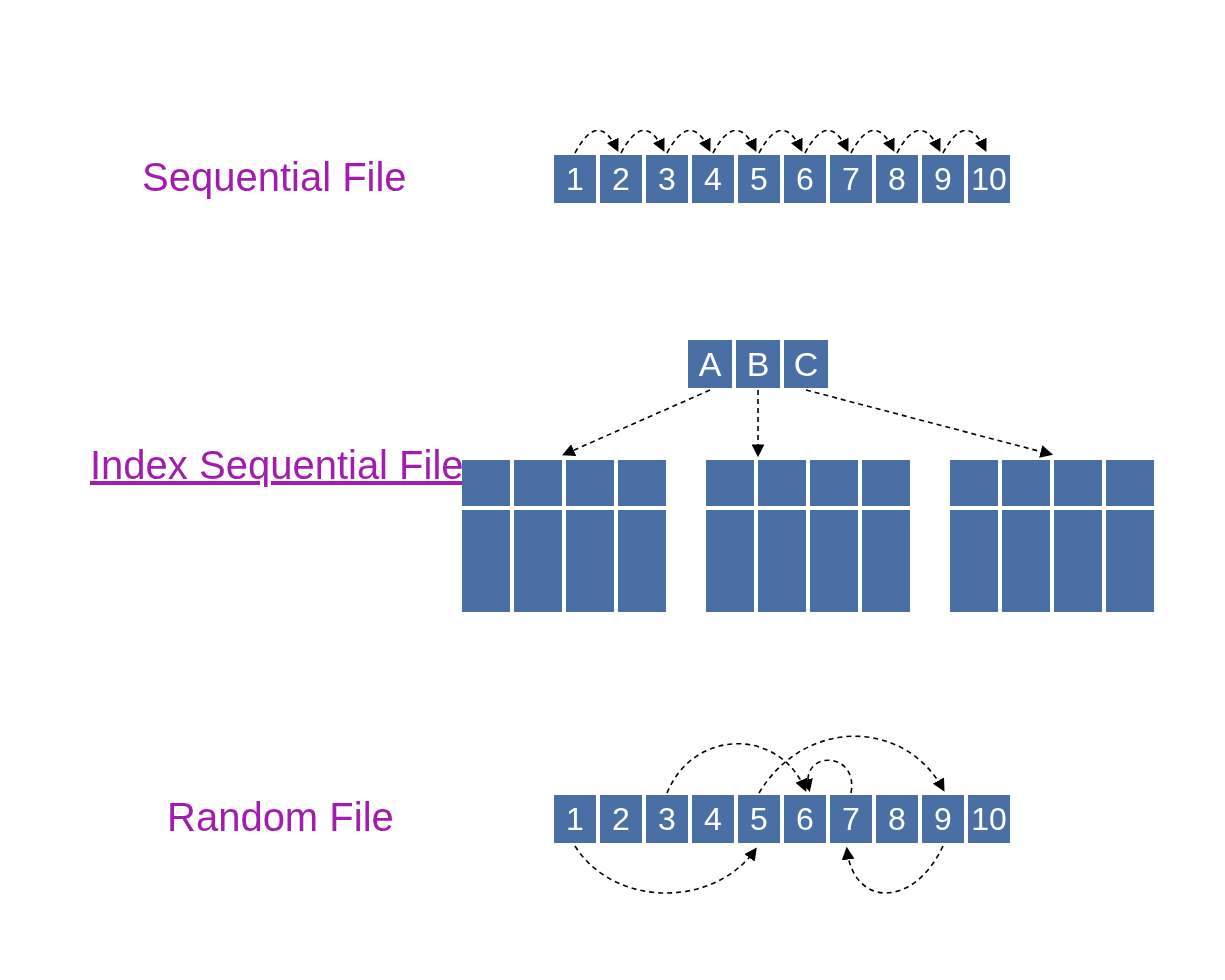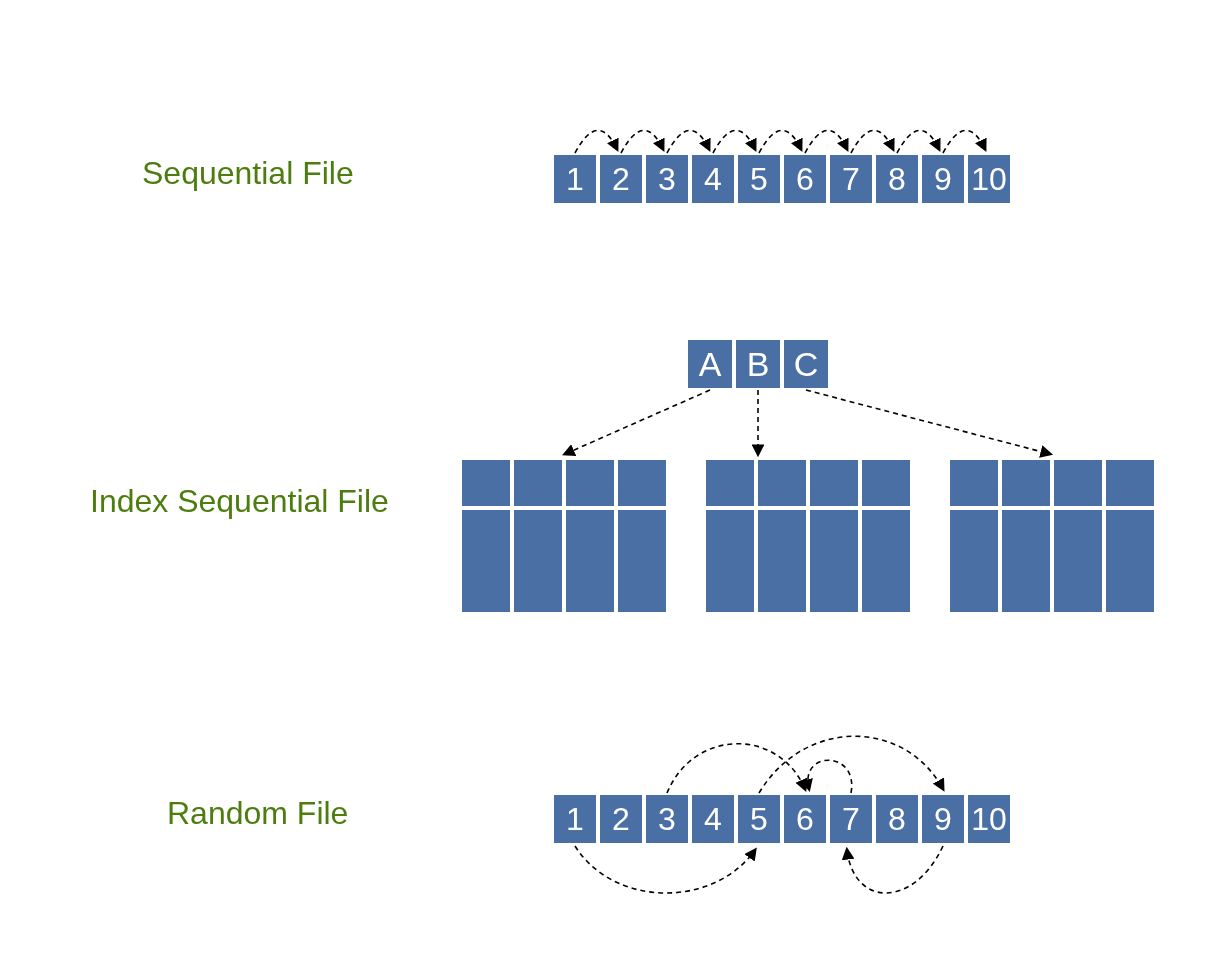--- a/index.html
+++ b/index.html
@@ -4,23 +4,23 @@
   <style>
     * { box-sizing: border-box; margin: 0; padding: 0; }
     body {
       width: 1225px;
       height: 980px;
       background: #ffffff;
       font-family: -apple-system, BlinkMacSystemFont, "Segoe UI", Arial, sans-serif;
       position: relative;
     }
     .label {
-      font-size: 32px;
+      font-size: 40px;
       font-weight: 400;
-      color: #4d7c0f;
+      color: #a21caf;
       position: absolute;
     }
     .cell-row {
       display: flex;
       gap: 4px;
     }
     .cell {
       width: 42px;
       height: 48px;
       background: #4a6fa5;
@@ -79,21 +79,21 @@
     <path d="M 113 48 Q 136 5 155 44" marker-end="url(#ah1)"></path>
     <path d="M 159 48 Q 182 5 201 44" marker-end="url(#ah1)"></path>
     <path d="M 205 48 Q 228 5 247 44" marker-end="url(#ah1)"></path>
     <path d="M 251 48 Q 274 5 293 44" marker-end="url(#ah1)"></path>
     <path d="M 297 48 Q 320 5 339 44" marker-end="url(#ah1)"></path>
     <path d="M 343 48 Q 366 5 385 44" marker-end="url(#ah1)"></path>
     <path d="M 389 48 Q 412 5 431 44" marker-end="url(#ah1)"></path>
   </g>
 </svg>
 
-<div class="label" style="left:90px; top:483px;">Index Sequential File</div>
+<div class="label" style="left:90px; top:443px;text-decoration:underline;">Index Sequential File</div>
 
 <div class="idx-row" style="position:absolute; left:688px; top:340px;">
   <div class="idx-cell">A</div>
   <div class="idx-cell">B</div>
   <div class="idx-cell">C</div>
 </div>
 
 <svg class="arrows" style="left:460px; top:388px;" width="700" height="74">
   <defs>
     <marker id="ah2" markerWidth="8" markerHeight="8" refX="6" refY="4" orient="auto">

